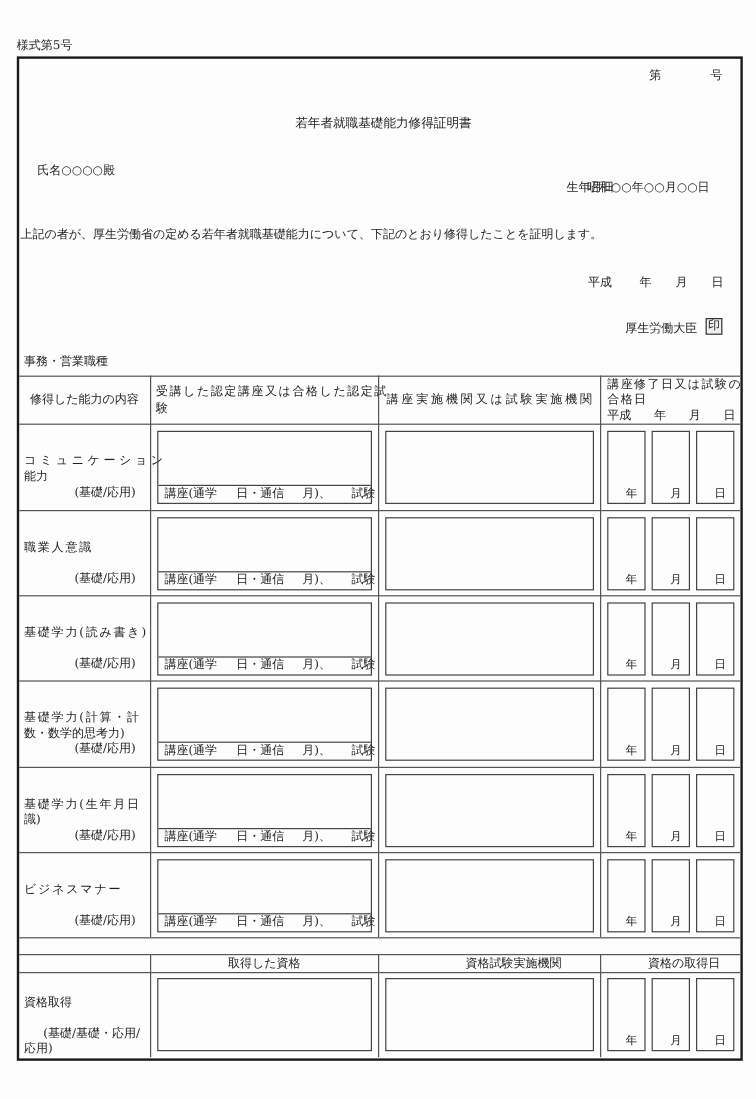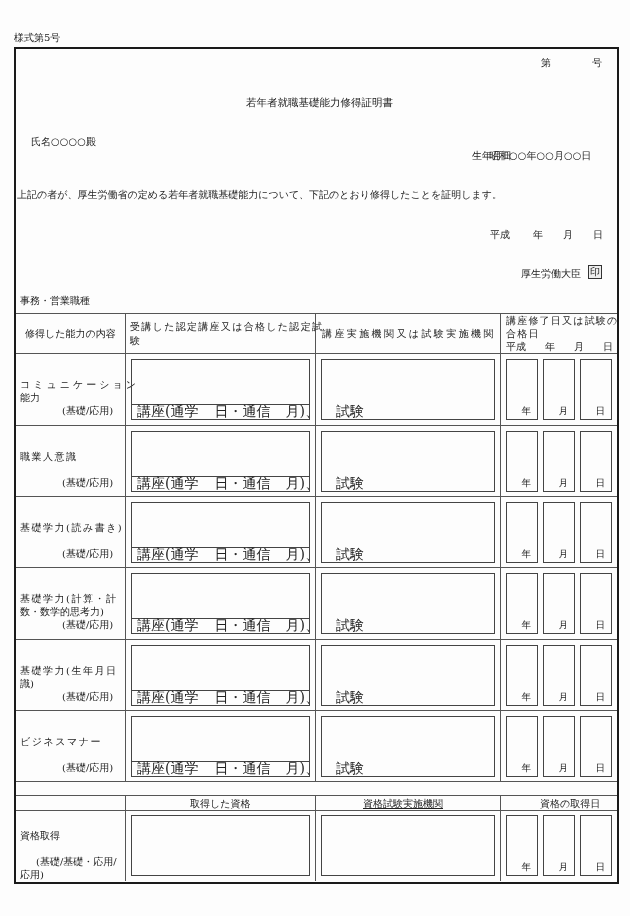--- a/index.html
+++ b/index.html
@@ -4,21 +4,21 @@
 <style>
   html, body { margin:0; padding:0; background:#fdfdfd; }
   body { width:630px; height:916px; position:relative; overflow:hidden;
          font-family:"DejaVu Serif","Liberation Serif",serif; color:#222; font-size:10px; }
   .abs { position:absolute; white-space:nowrap; }
   .frame { position:absolute; left:14px; top:47px; width:601px; height:833px; border:2px solid #1a1a1a; box-sizing:content-box; }
   .form-id { left:14px; top:31px; font-size:10px; }
   .hline { position:absolute; height:1px; background:#555; }
   .vline { position:absolute; width:1px; background:#555; }
   .box { position:absolute; border:1px solid #444; box-sizing:border-box; }
-  .sub { position:absolute; left:0; right:0; bottom:0; height:14px; border-top:1px solid #444; font-size:14px; line-height:13px; padding-left:5px; white-space:nowrap; }
+  .sub { position:absolute; left:0; right:0; bottom:0; height:14px; border-top:1px solid #444; font-size:10px; line-height:13px; padding-left:5px; white-space:nowrap; }
   .sub span { display:inline-block; }
   .unit { position:absolute; bottom:1px; right:6px; font-size:9.5px; }
   .label { position:absolute; font-size:10px; line-height:13px; }
   .stamp { display:inline-block; border:1px solid #333; padding:0 1px; font-size:10px; line-height:12px; background:#eee; }
   .hdr { position:absolute; font-size:10px; line-height:13px; }
   .spaced { letter-spacing:2.3px; }
 </style>
 </head>
 <body>
 
@@ -179,21 +179,21 @@
     </div>
     <div class="box" style="left:543px;top:716px;width:32px;height:61px;">
       <span class="unit">月</span>
     </div>
     <div class="box" style="left:580px;top:716px;width:32px;height:61px;">
       <span class="unit">日</span>
     </div>
   </div>
 
 <div class="hdr" style="left:190px;top:797px;">取得した資格</div>
-<div class="hdr" style="left:363px;top:797px;text-decoration:underline;">資格試験実施機関</div>
+<div class="hdr" style="left:388px;top:797px;">資格試験実施機関</div>
 <div class="hdr" style="left:540px;top:797px;">資格の取得日</div>
 
 <div class="label" style="left:20px;top:829px;">資格取得</div>
 <div class="label" style="left:20px;top:855px;margin-left:16px;">(基礎/基礎・応用/</div>
 <div class="label" style="left:20px;top:868px;">応用)</div>
 
 <div class="box" style="left:131px;top:815px;width:179px;height:61px;"></div>
 <div class="box" style="left:321px;top:815px;width:174px;height:61px;"></div>
 <div class="box" style="left:506px;top:815px;width:32px;height:61px;">
     <span class="unit">年</span>

